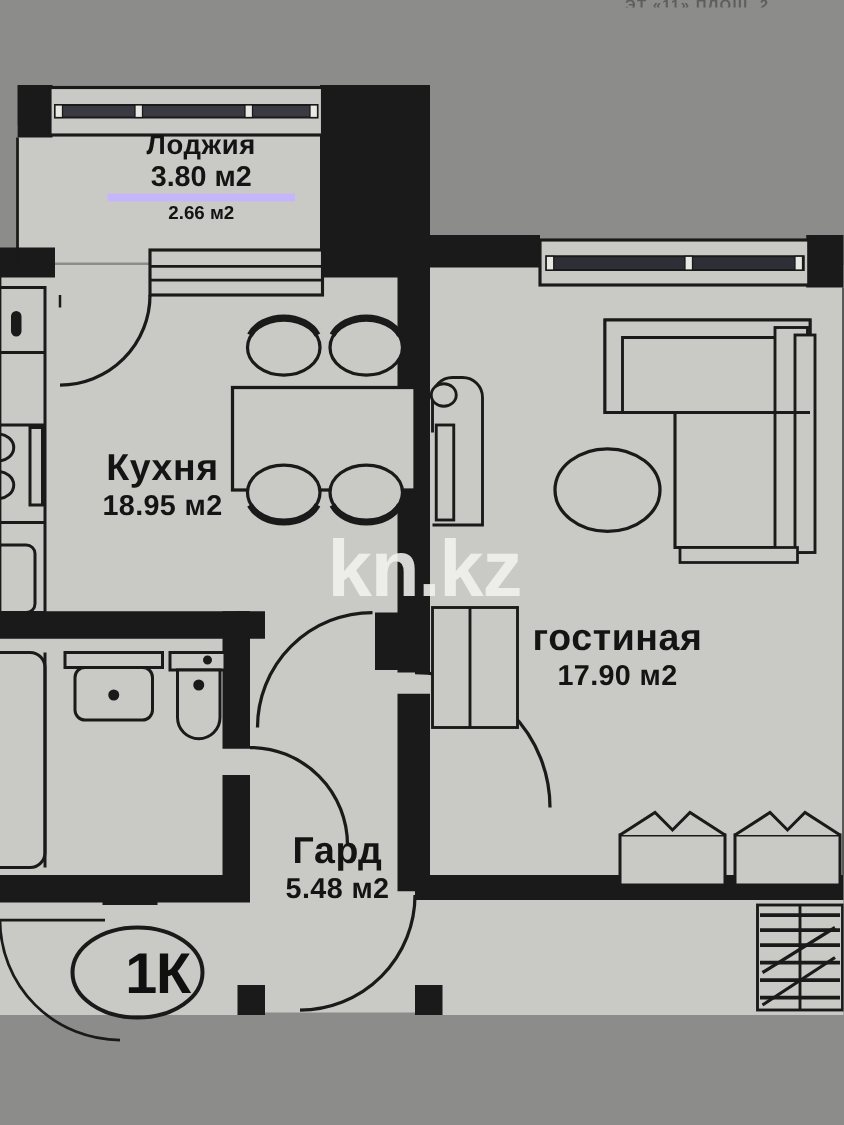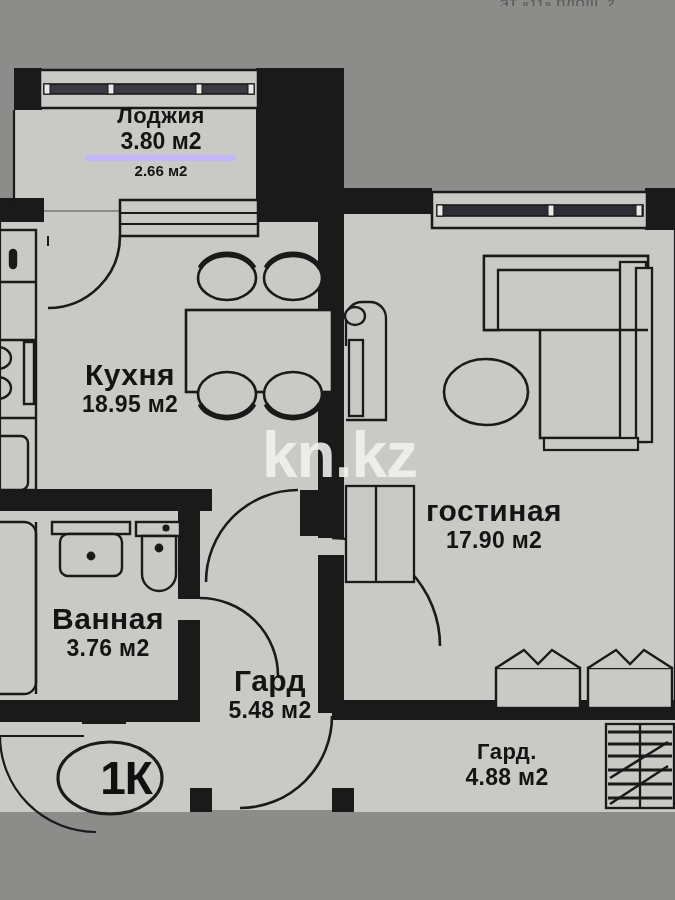--- a/index.html
+++ b/index.html
@@ -340,34 +340,26 @@
   <div class="room-label" id="kitchen-label" style="left:40px; top:358px; width:180px;">
     <span class="rl-name">Кухня</span>
     <span class="rl-area">18.95 м2</span>
   </div>
 
   <div class="room-label" id="living-label" style="left:399px; top:462px; width:190px;margin-top:32px;">
     <span class="rl-name">гостиная</span>
     <span class="rl-area">17.90 м2</span>
   </div>
 
-  <div class="room-label" id="bathroom-label" style="left:28px; top:602px; width:160px;">
-    <span class="rl-name">Ванная</span>
-    <span class="rl-area">3.76 м2</span>
-  </div>
 
   <div class="room-label" id="hall-label" style="left:200px; top:664px; width:140px;">
     <span class="rl-name">Гард</span>
     <span class="rl-area">5.48 м2</span>
   </div>
 
-  <div class="room-label" id="wardrobe-label" style="left:432px; top:740px; width:150px;">
-    <span class="rl-name">Гард.</span>
-    <span class="rl-area">4.88 м2</span>
-  </div>
 
   <div id="badge-1k">
     <span class="badge-text">1К</span>
   </div>
 
   <div id="watermark">
     <span class="wm-text">kn.kz</span>
   </div>
 
 </div>

